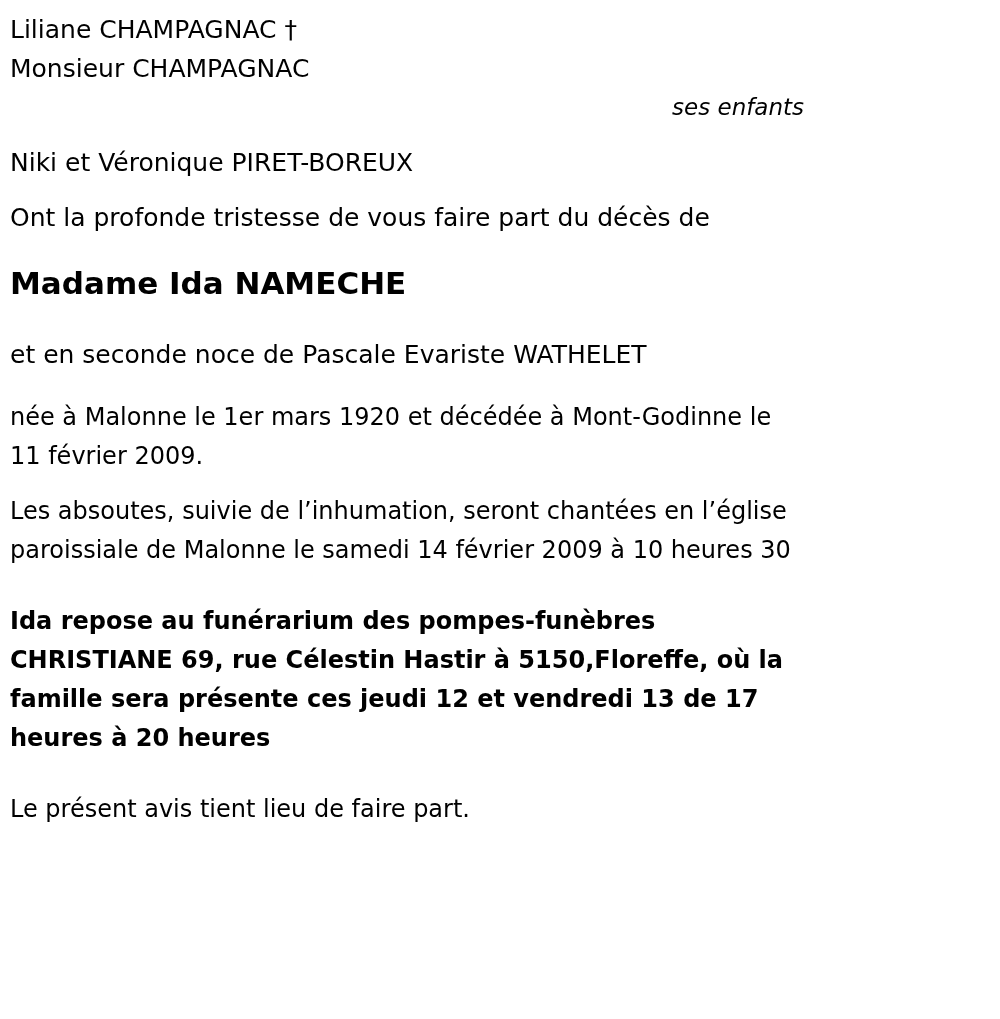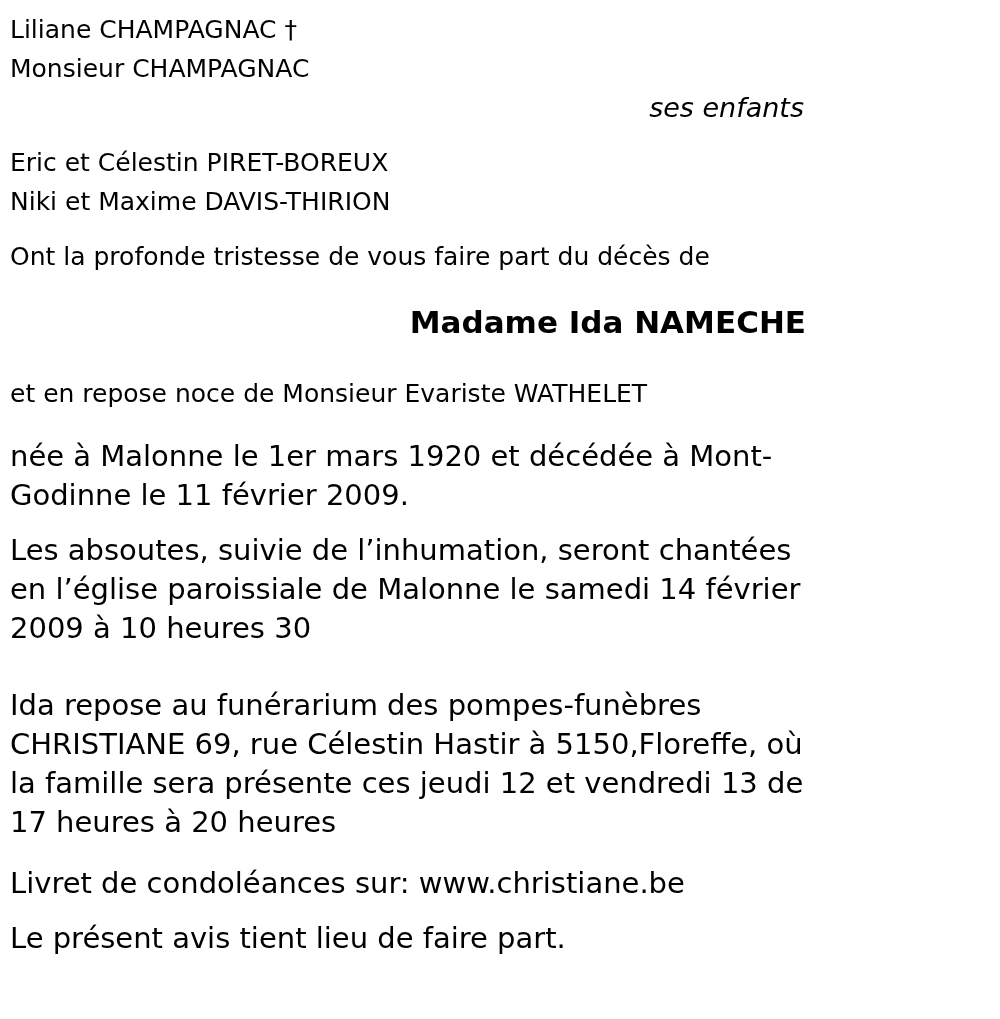--- a/index.html
+++ b/index.html
@@ -20,87 +20,83 @@
     height: 1019px;
     box-sizing: border-box;
     padding: 10px 2px 0 10px;
   }
   .line {
     font-size: 25px;
     line-height: 39px;
     white-space: pre;
   }
   .role {
-    font-size: 27px;
+    font-size: 23px;
     line-height: 39px;
     font-style: italic;
     text-align: right;
     padding-right: 2px;
   }
   .gap-sm { height: 16px; }
   .gap-md { height: 24px; }
   .gap-lg { height: 30px; }
   .name-main {
     font-size: 31px;
     line-height: 44px;
     font-weight: bold;
     white-space: pre;
-    text-align: right;
   }
   .para {
-    font-size: 29px;
+    font-size: 24px;
     line-height: 39px;
   }
   .para.bold {
-    font-weight: normal;
-    margin-top: 6px;
+    font-weight: bold;
   }
 </style>
 </head>
 <body>
 
 <div class="page">
 
   <div class="line">Liliane CHAMPAGNAC †</div>
   <div class="line">Monsieur CHAMPAGNAC</div>
   <div class="role">ses enfants</div>
 
   <div class="gap-sm"></div>
 
-  <div class="line">Eric et Célestin PIRET-BOREUX</div>
-  <div class="line">Niki et Maxime DAVIS-THIRION</div>
+  <div class="line">Niki et Véronique PIRET-BOREUX</div>
 
   <div class="gap-sm"></div>
 
   <div class="line">Ont la profonde tristesse de vous faire part du décès de</div>
 
   <div class="gap-md"></div>
 
   <div class="name-main">Madame Ida NAMECHE</div>
 
   <div class="gap-lg"></div>
 
-  <div class="line">et en repose noce de Monsieur Evariste WATHELET</div>
+  <div class="line">et en seconde noce de Pascale Evariste WATHELET</div>
 
   <div class="gap-md"></div>
 
   <div class="para">née à Malonne le 1er mars 1920 et décédée à Mont-Godinne le 11 février 2009.</div>
 
   <div class="gap-sm"></div>
 
   <div class="para">Les absoutes, suivie de l’inhumation, seront chantées en l’église paroissiale de Malonne le samedi 14 février 2009 à 10 heures 30</div>
 
   <div class="gap-sm"></div>
 
 
   <div class="gap-sm"></div>
 
   <div class="para bold">Ida repose au funérarium des pompes-funèbres CHRISTIANE 69, rue Célestin Hastir à 5150,Floreffe, où la famille sera présente ces jeudi 12 et vendredi 13 de 17 heures à 20 heures</div>
 
   <div class="gap-sm"></div>
 
-  <div class="para bold">Livret de condoléances sur: www.christiane.be</div>
 
   <div class="gap-sm"></div>
 
   <div class="para">Le présent avis tient lieu de faire part.</div>
 
 </div>
 
 </body></html>

